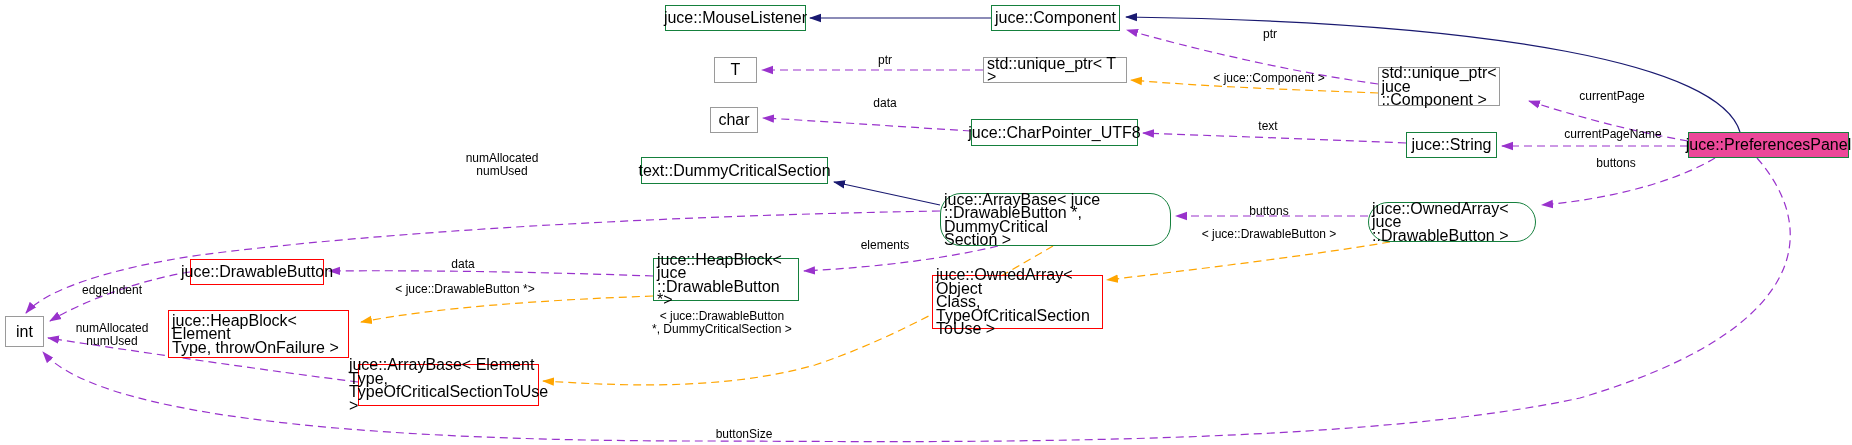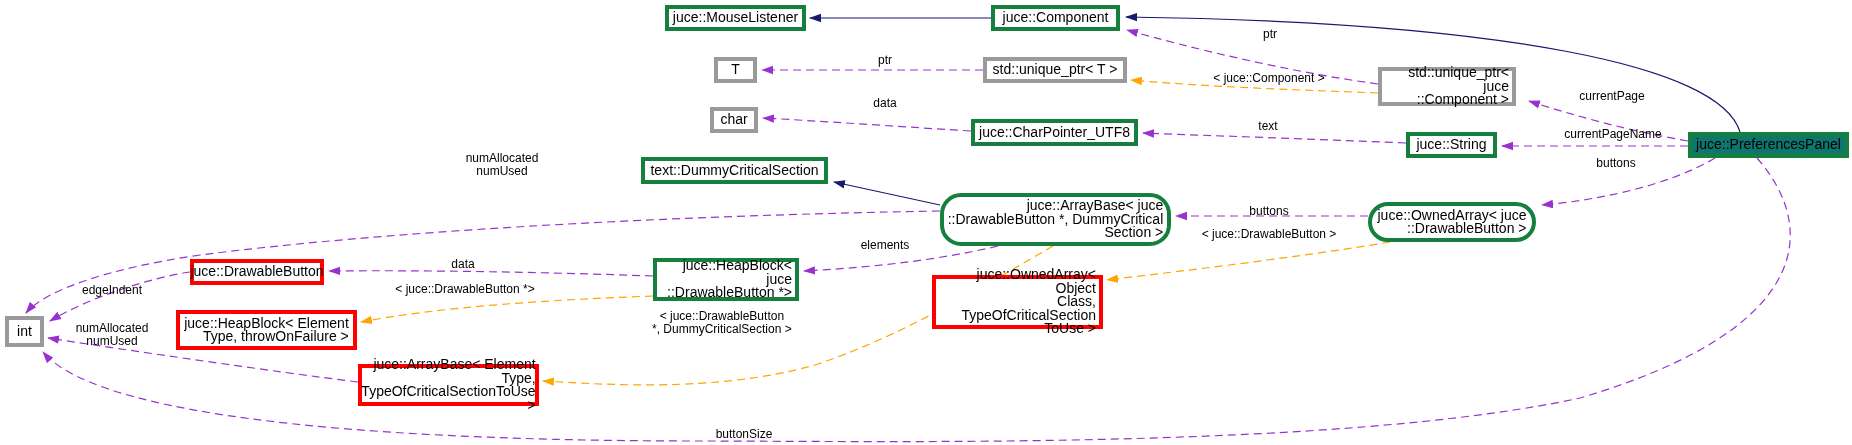--- a/index.html
+++ b/index.html
@@ -5,28 +5,28 @@
   html,body { margin:0; padding:0; background:#fff; }
   #stage {
     position:relative; width:1852px; height:445px; background:#ffffff;
     font-family:"Liberation Sans", sans-serif; color:#000; overflow:hidden;
   }
   #edges { position:absolute; left:0; top:0; pointer-events:none; }
   .edge-inherit  { stroke:#191970; fill:none; stroke-width:1.2px; }
   .edge-member   { stroke:#9932cc; fill:none; stroke-width:1.2px; stroke-dasharray:8 5; }
   .edge-template { stroke:#ffa500; fill:none; stroke-width:1.2px; stroke-dasharray:8 5; }
   .node {
-    position:absolute; background:#fff; border:4px solid #15803d;
+    position:absolute; background:#fff; border:1px solid #15803d;
     display:flex; align-items:center; justify-content:center;
-    text-align:right; white-space:pre-line; font-size:14px; line-height:13.5px;
+    text-align:left; white-space:pre-line; font-size:16px; line-height:13.5px;
     padding:0 3px; box-sizing:border-box; cursor:default;
   }
   .node.gray { border-color:#9a9a9a; }
   .node.red  { border-color:#ff0000; }
-  .node.current { background:#0f766e; }
+  .node.current { background:#ec4899; }
   .elabel {
     position:absolute; font-size:12px; line-height:13px; white-space:pre-line;
     text-align:center; transform:translateX(-50%); pointer-events:none;
   }
   .elabel.left { transform:none; text-align:center; }
 </style>
 </head>
 <body>
 
 <div id="stage">
@@ -68,34 +68,34 @@
     <path class="edge-template" d="M 653,296 C 545,300 440,307 361,322" marker-end="url(#arr-orange)"></path>
     <path class="edge-template" d="M 1053,246 C 985,285 905,335 815,365 C 720,392 610,385 543,381" marker-end="url(#arr-orange)"></path>
   </svg>
 
   <div class="node" style="left:665px; top:5px; width:141px; height:26px;">juce::MouseListener</div>
   <div class="node" style="left:991px; top:5px; width:129px; height:26px;">juce::Component</div>
   <div class="node gray" style="left:714px; top:57px; width:43px; height:26px;">T</div>
   <div class="node gray" style="left:983px; top:57px; width:144px; height:26px;">std::unique_ptr&lt; T &gt;</div>
   <div class="node gray" style="left:710px; top:107px; width:48px; height:26px;">char</div>
   <div class="node" style="left:971px; top:119px; width:167px; height:27px;">juce::CharPointer_UTF8</div>
-  <div class="node gray" style="left:1378px; top:67px; width:138px; height:39px;">std::unique_ptr&lt; juce
+  <div class="node gray" style="left:1378px; top:67px; width:122px; height:39px;">std::unique_ptr&lt; juce
 ::Component &gt;</div>
   <div class="node" style="left:1406px; top:132px; width:91px; height:26px;">juce::String</div>
   <div class="node current" style="left:1688px; top:132px; width:161px; height:26px;">juce::PreferencesPanel</div>
   <div class="node" style="left:641px; top:157px; width:187px; height:27px;">text::DummyCriticalSection</div>
   <div class="node" style="left:940px; top:193px; width:231px; height:53px;border-radius:21px;">juce::ArrayBase&lt; juce
 ::DrawableButton *, DummyCritical
 Section &gt;</div>
   <div class="node" style="left:1368px; top:202px; width:168px; height:40px;border-radius:20px;">juce::OwnedArray&lt; juce
 ::DrawableButton &gt;</div>
   <div class="node red" style="left:190px; top:259px; width:134px; height:26px;">juce::DrawableButton</div>
   <div class="node" style="left:653px; top:258px; width:146px; height:43px;">juce::HeapBlock&lt; juce
 ::DrawableButton *&gt;</div>
-  <div class="node red" style="left:176px; top:310px; width:181px; height:40px;">juce::HeapBlock&lt; Element
+  <div class="node red" style="left:168px; top:310px; width:181px; height:48px;">juce::HeapBlock&lt; Element
 Type, throwOnFailure &gt;</div>
   <div class="node red" style="left:932px; top:275px; width:171px; height:54px;">juce::OwnedArray&lt; Object
 Class, TypeOfCriticalSection
 ToUse &gt;</div>
   <div class="node red" style="left:358px; top:364px; width:181px; height:42px;">juce::ArrayBase&lt; Element
 Type, TypeOfCriticalSectionToUse &gt;</div>
   <div class="node gray" style="left:5px; top:316px; width:39px; height:31px;">int</div>
 
   <div class="elabel" style="left:1270px; top:28px;">ptr</div>
   <div class="elabel" style="left:885px; top:54px;">ptr</div>

